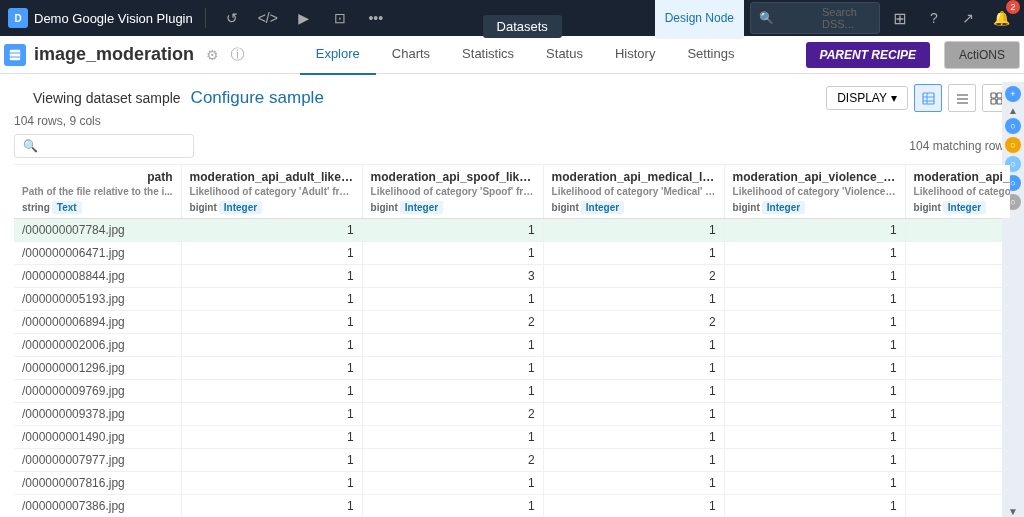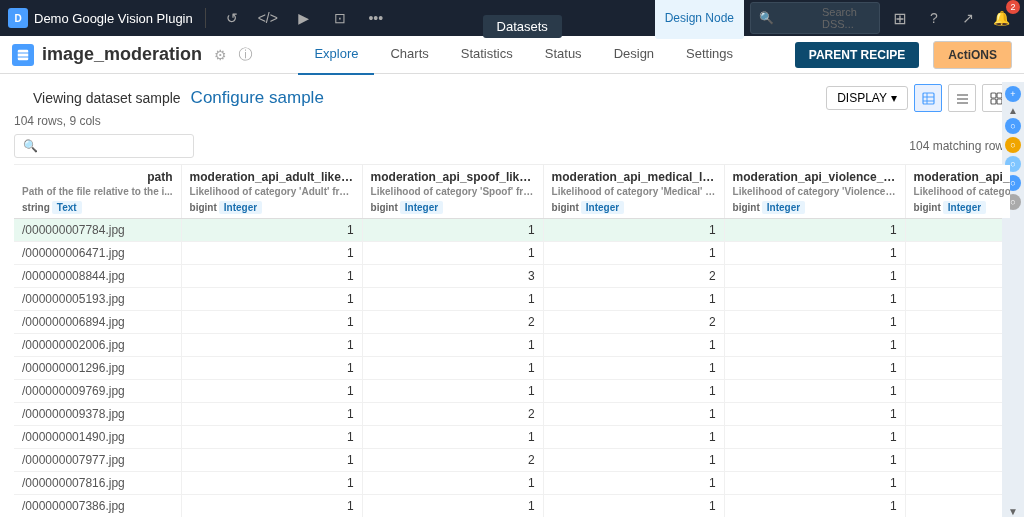--- a/index.html
+++ b/index.html
@@ -19,31 +19,31 @@
     .nav-right { display: flex; align-items: center; gap: 6px; }
     .design-node-btn { background: #e8f4fd; color: #1a6faf; padding: 14px 10px; border-radius: 3px; font-size: 12px; cursor: pointer; }
     .search-box { background: #2a3a4a; border: 1px solid #3a4a5a; color: #aaa; padding: 3px 8px; border-radius: 3px; font-size: 12px; width: 130px; display: flex; align-items: center; gap: 4px; }
     .icon-grid { color: #aaa; font-size: 16px; cursor: pointer; }
     .notif-badge { position: relative; }
     .notif-badge .badge { position: absolute; top: -4px; right: -4px; background: #e74c3c; color: white; font-size: 9px; border-radius: 50%; width: 14px; height: 14px; display: flex; align-items: center; justify-content: center; }
 
     
     .secondary-nav {
       display: flex; align-items: center; height: 38px;
-      background: #fff; border-bottom: 1px solid #ddd; padding: 0 12px; gap: 8px;
+      background: #fff; border-bottom: 1px solid #ddd; padding: 0 4px; gap: 8px;
     }
     .dataset-icon { width: 22px; height: 22px; background: #4a9eff; border-radius: 3px; display: flex; align-items: center; justify-content: center; color: white; font-size: 11px; }
     .dataset-title { font-size: 18px; font-weight: 600; color: #333; }
     .settings-icon-sm { color: #aaa; font-size: 14px; cursor: pointer; margin-left: 4px; }
     .info-icon { color: #aaa; font-size: 14px; cursor: pointer; }
     .nav-tabs { display: flex; align-items: center; gap: 0; margin-left: auto; margin-right: auto; }
     .nav-tab { padding: 12px 16px; font-size: 13px; color: #555; cursor: pointer; border-bottom: 2px solid transparent; }
     .nav-tab.active { color: #1a6faf; border-bottom: 2px solid #1a6faf; font-weight: 500; }
-    .parent-recipe-btn { background: #0c4a6e; color: white; padding: 6px 14px; border-radius: 3px; font-size: 12px; font-weight: 600; cursor: pointer; border: none; }
-    .actions-btn { background: #fdba74; color: #333; padding: 6px 14px; border-radius: 3px; font-size: 12px; font-weight: 700; cursor: pointer; border: 1px solid #ccc; margin-left: 6px; }
+    .parent-recipe-btn { background: #4c1d95; color: white; padding: 6px 14px; border-radius: 3px; font-size: 12px; font-weight: 600; cursor: pointer; border: none; font-style: italic; }
+    .actions-btn { background: #a3a3a3; color: #333; padding: 6px 14px; border-radius: 3px; font-size: 12px; font-weight: 400; cursor: pointer; border: 1px solid #ccc; margin-left: 6px; }
 
     
     .page-content { background: #fff; padding: 10px 14px 0; }
     .viewing-title { font-size: 14px; color: #333; font-weight: 500; margin-left: 19px; }
     .configure-link { color: #1a6faf; font-size: 17px; cursor: pointer; }
     .row-info { font-size: 12px; color: #666; }
     .display-controls { display: flex; align-items: center; gap: 6px; margin-left: auto; }
     .display-btn { display: flex; align-items: center; gap: 4px; border: 1px solid #ccc; background: #fff; padding: 4px 10px; border-radius: 3px; font-size: 12px; cursor: pointer; }
     .view-icon-btn { width: 28px; height: 28px; border: 1px solid #ccc; display: flex; align-items: center; justify-content: center; cursor: pointer; font-size: 13px; color: #555; border-radius: 2px; }
     .view-icon-btn.active { background: #e8f0fe; border-color: #4a9eff; }
@@ -130,21 +130,21 @@
   </div>
   <span class="dataset-title">image_moderation</span>
   <span class="settings-icon-sm">⚙</span>
   <span class="info-icon" style="margin-left:4px;">ⓘ</span>
 
   <div class="nav-tabs">
     <div class="nav-tab active">Explore</div>
     <div class="nav-tab">Charts</div>
     <div class="nav-tab">Statistics</div>
     <div class="nav-tab">Status</div>
-    <div class="nav-tab">Design</div>
+    <div class="nav-tab">History</div>
     <div class="nav-tab">Settings</div>
   </div>
 
   <button class="parent-recipe-btn">PARENT RECIPE</button>
   <button class="actions-btn">ActiONS</button>
 </div>
 
 <div class="page-content">
   <div class="header-row">
     <span class="viewing-title">Viewing dataset sample</span>

